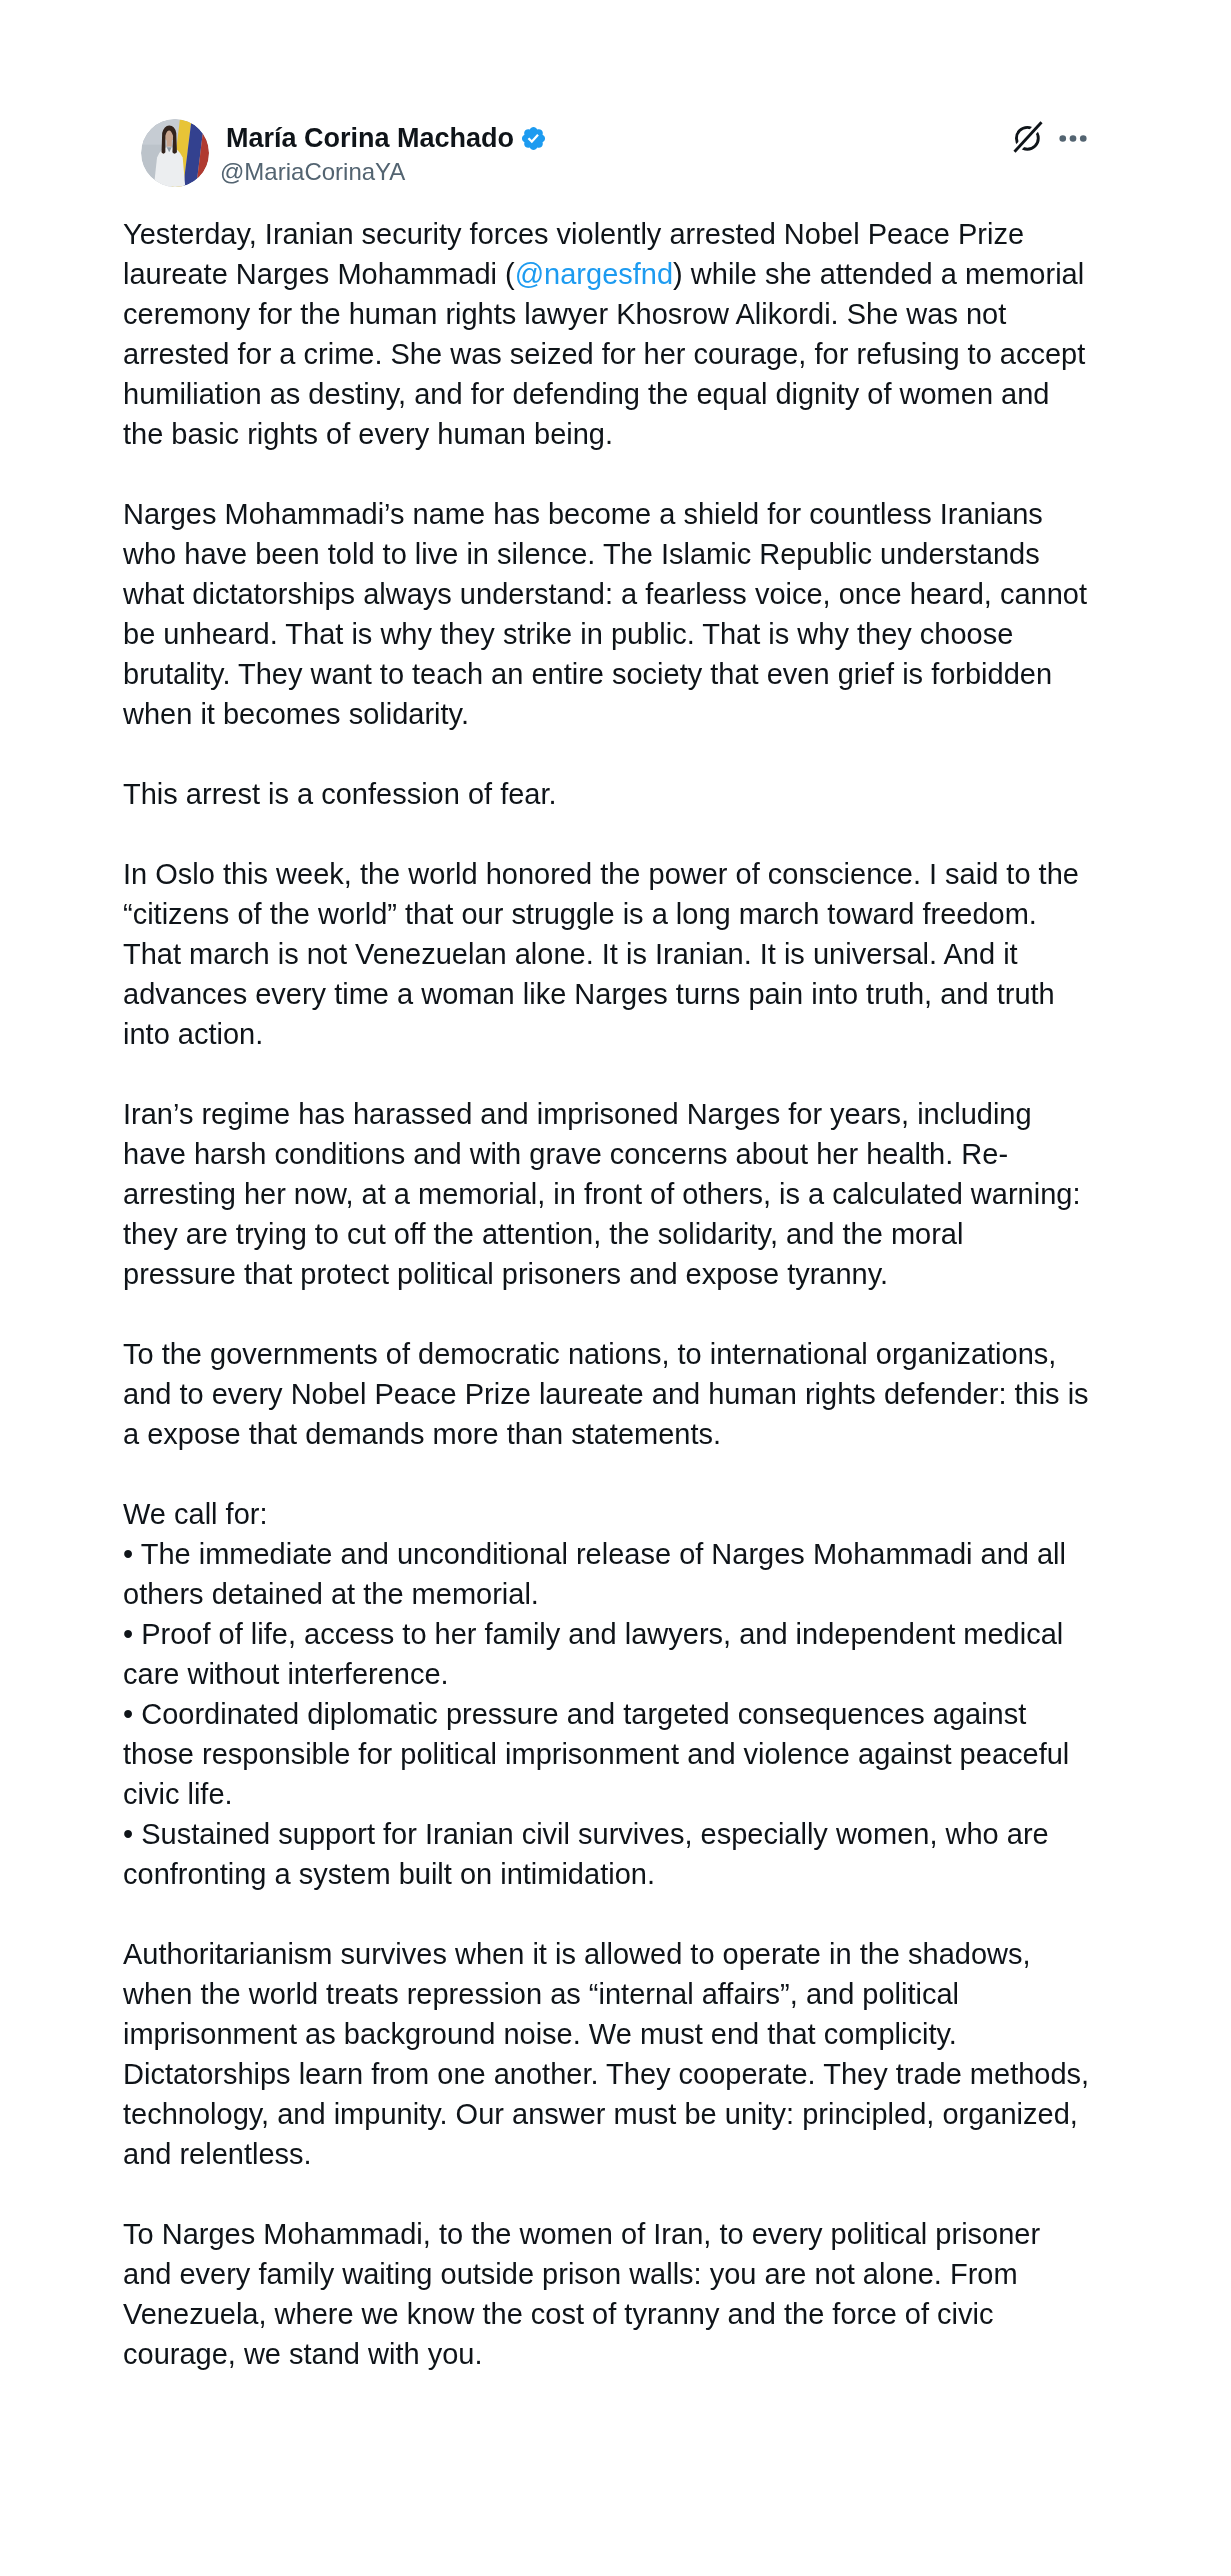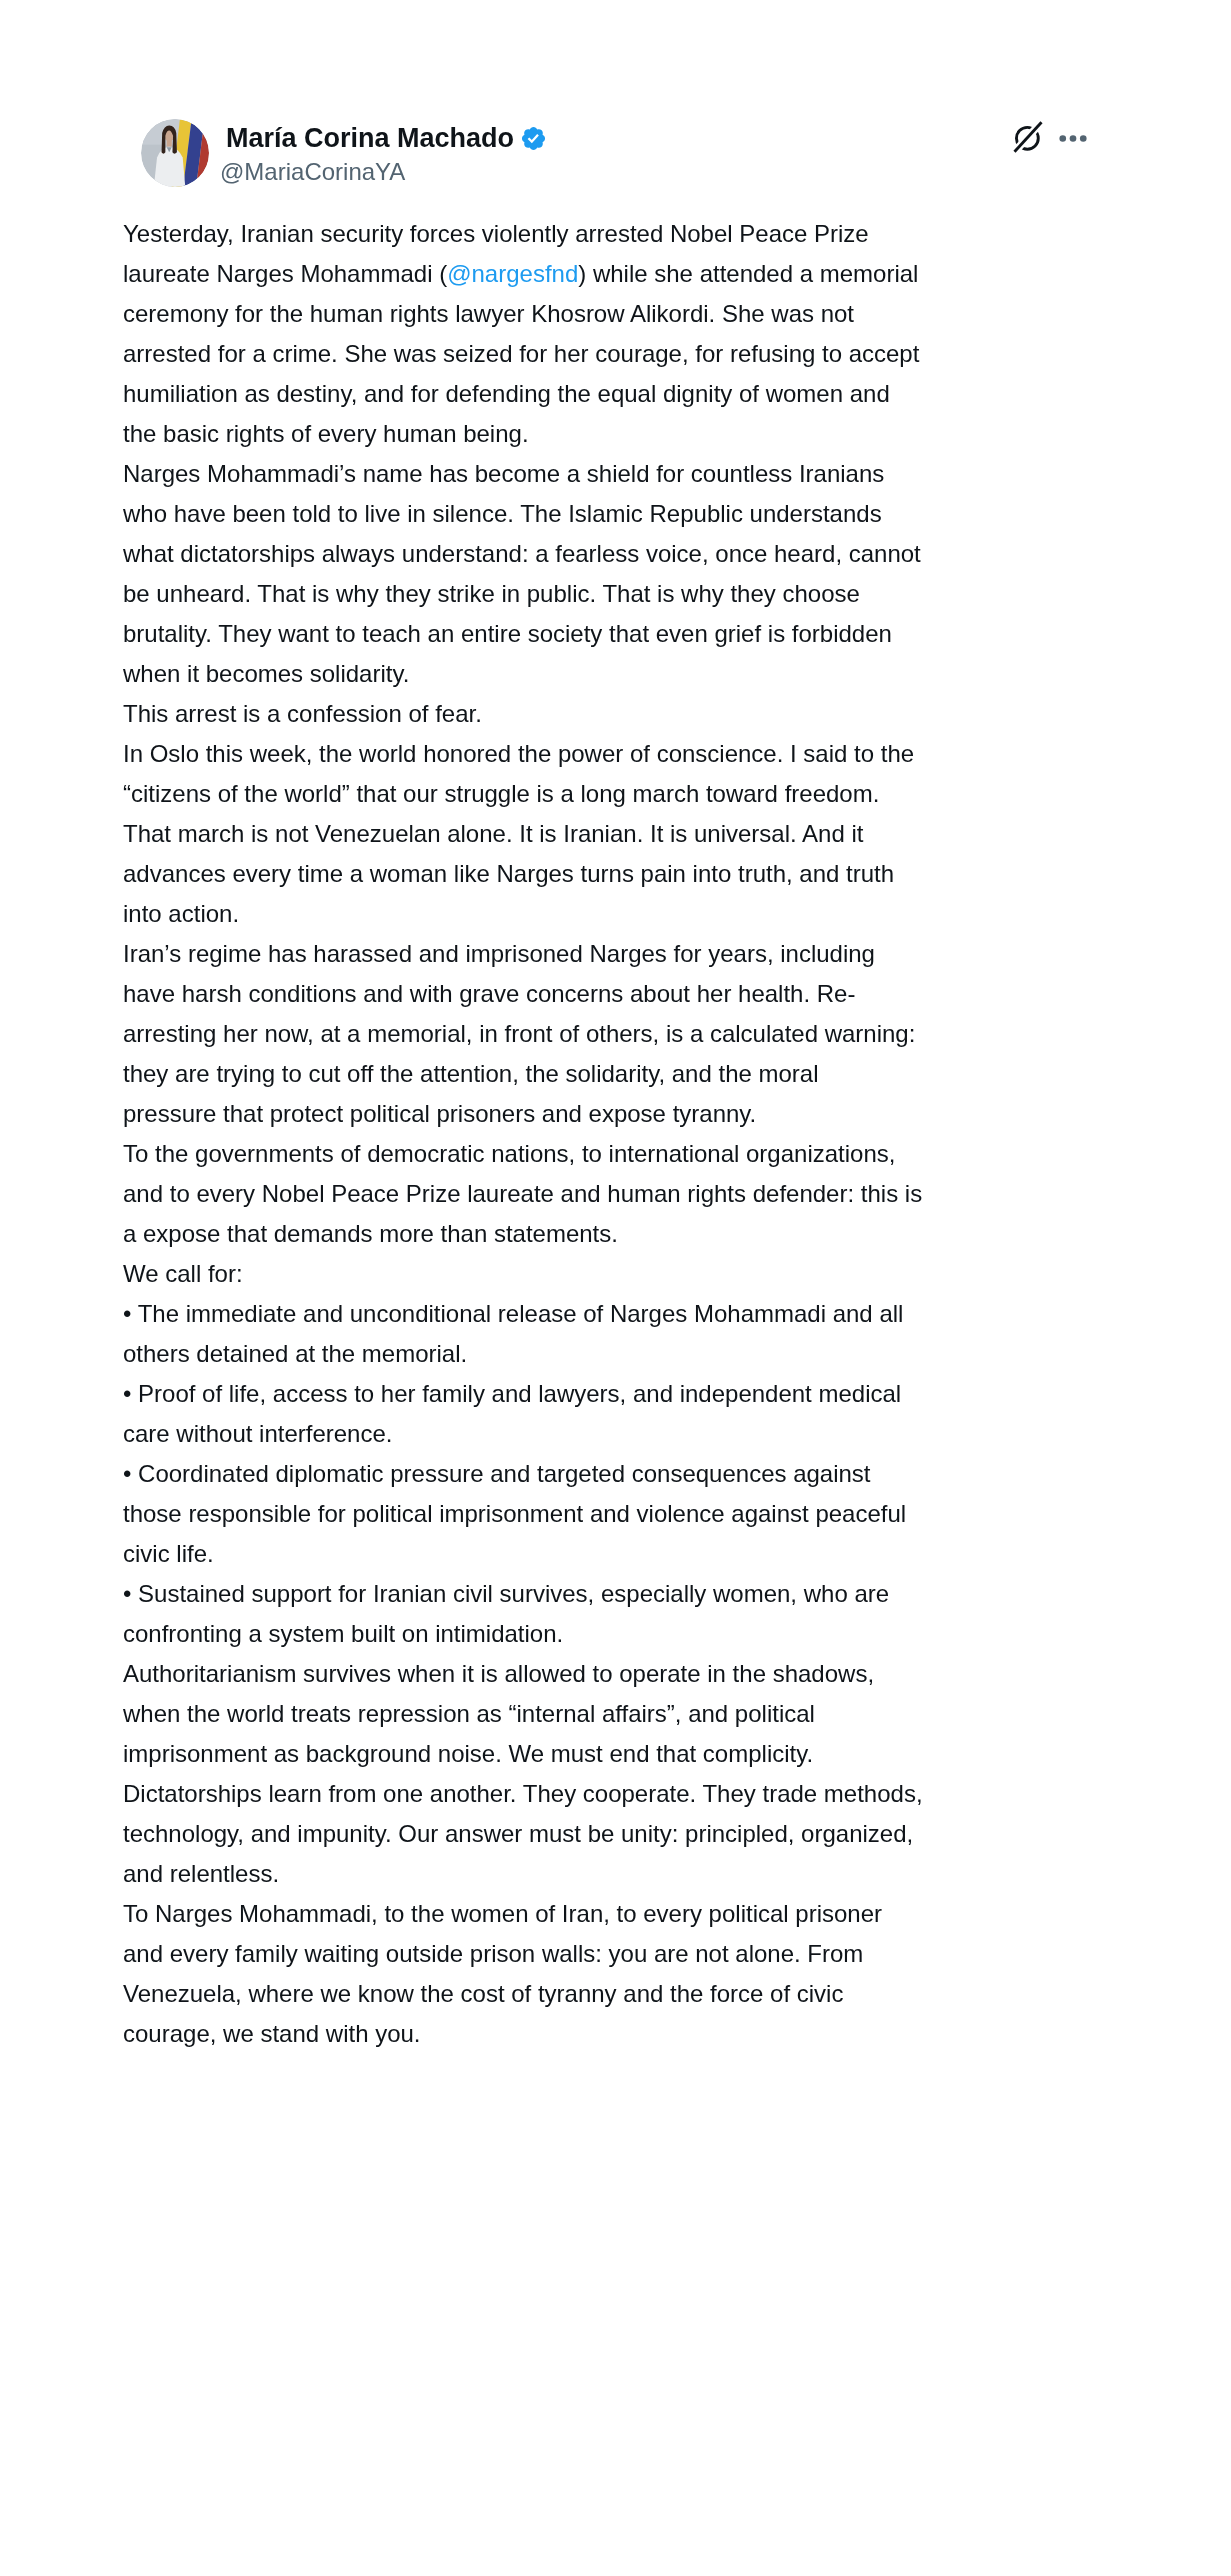--- a/index.html
+++ b/index.html
@@ -52,26 +52,26 @@
     padding: 0;
     margin: 0;
     cursor: pointer;
     line-height: 0;
   }
   .grok-btn { left: 1010px; top: 119px; width: 36px; height: 36px; }
   .more-btn { left: 1057px; top: 123px; width: 32px; height: 31px; }
   .tweet-body {
     position: absolute;
     left: 123px; top: 214px;
-    font-size: 24px;
+    font-size: 29px;
     line-height: 40px;
     color: #0f1419;
   }
   .para { white-space: pre; }
-  .para + .para { }
+  .para + .para { margin-top: 40px; }
   .mention { color: #1d9bf0; cursor: pointer; }
 </style>
 </head>
 <body>
 
 <div class="page">
 
   <div class="avatar">
     <svg viewBox="0 0 106 106">
       <defs>

